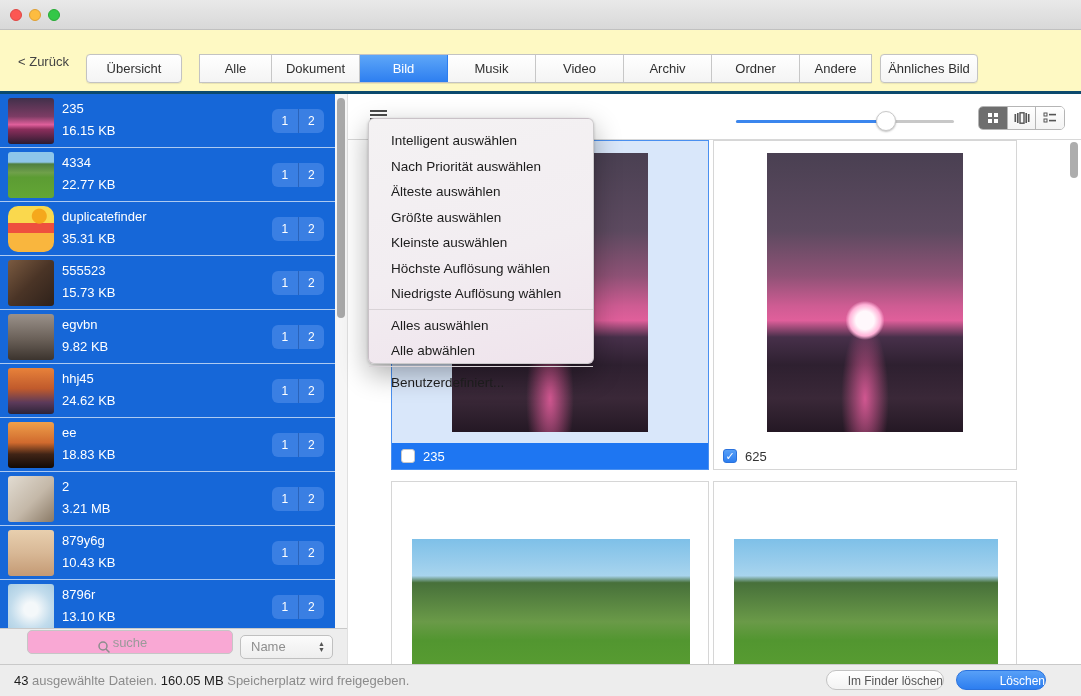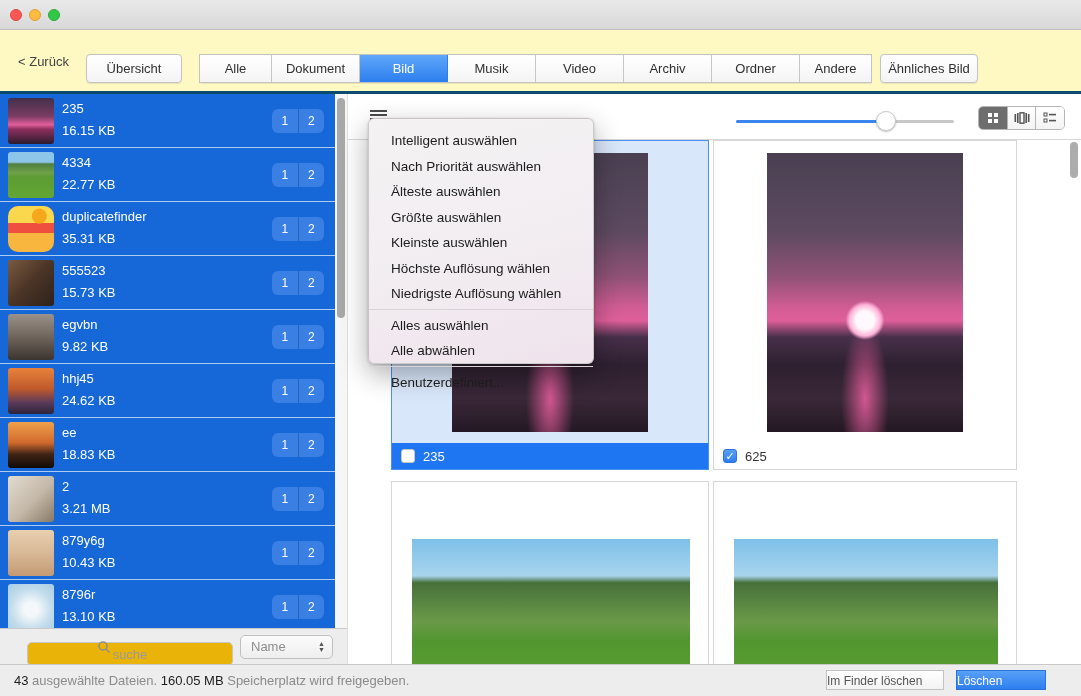--- a/index.html
+++ b/index.html
@@ -110,24 +110,23 @@
     background:#a8a8a8; border-radius:4px;
   }
 
   
   .search-row {
     position:absolute; left:0; top:628px; width:347px; height:36px;
     background:#ededed; border-top:1px solid #c9c9c9;
   }
   .search-field {
     position:absolute; left:27px; top:1px; width:206px; height:24px;
-    background:#eab308; border:1px solid #c6c6c6; border-radius:5px;
+    background:#f9a8d4; border:1px solid #c6c6c6; border-radius:5px;
     font-size:13px; color:#333; text-align:center; outline:none;
     font-family:"Liberation Sans", sans-serif;
-    margin-top:12px;
   }
   .search-field::placeholder { color:#9a9a9a; }
   .search-glass {
     position:absolute; left:97px; top:11px; width:14px; height:14px; pointer-events:none;
   }
   .name-select {
     position:absolute; left:240px; top:6px; width:93px; height:24px;
     background:linear-gradient(#fbfbfb,#eeeeee); border:1px solid #c0c0c0; border-radius:5px;
   }
   .name-select-label {
@@ -233,22 +232,22 @@
   .menu-sep { height:1px; background:#d9d3d7; margin:5px 0; }
 
   
   .bottombar {
     position:absolute; left:0; top:664px; width:1081px; height:32px;
     background:#ededed; border-top:1px solid #c9c9c9;
   }
   .status-text { position:absolute; left:14px; top:8px; font-size:13px; color:#8b8b8b; }
   .status-strong { color:#1c1c1c; }
   .bb-btn {
-    position:absolute; top:5px; height:20px; border-radius:0;
-    font-size:12px; text-align:left; line-height:21px;
+    position:absolute; top:5px; height:20px; border-radius:11px;
+    font-size:12px; text-align:right; line-height:21px;
   }
   .btn-finder-delete {
     left:826px; width:118px; background:linear-gradient(#ffffff,#f3f3f3);
     border:1px solid #c3c3c3; color:#555;
   }
   .btn-delete {
     left:956px; width:90px; background:linear-gradient(#58a0f7,#2d7ef0);
     border:1px solid #2a72dd; color:#fff;
   }
 

